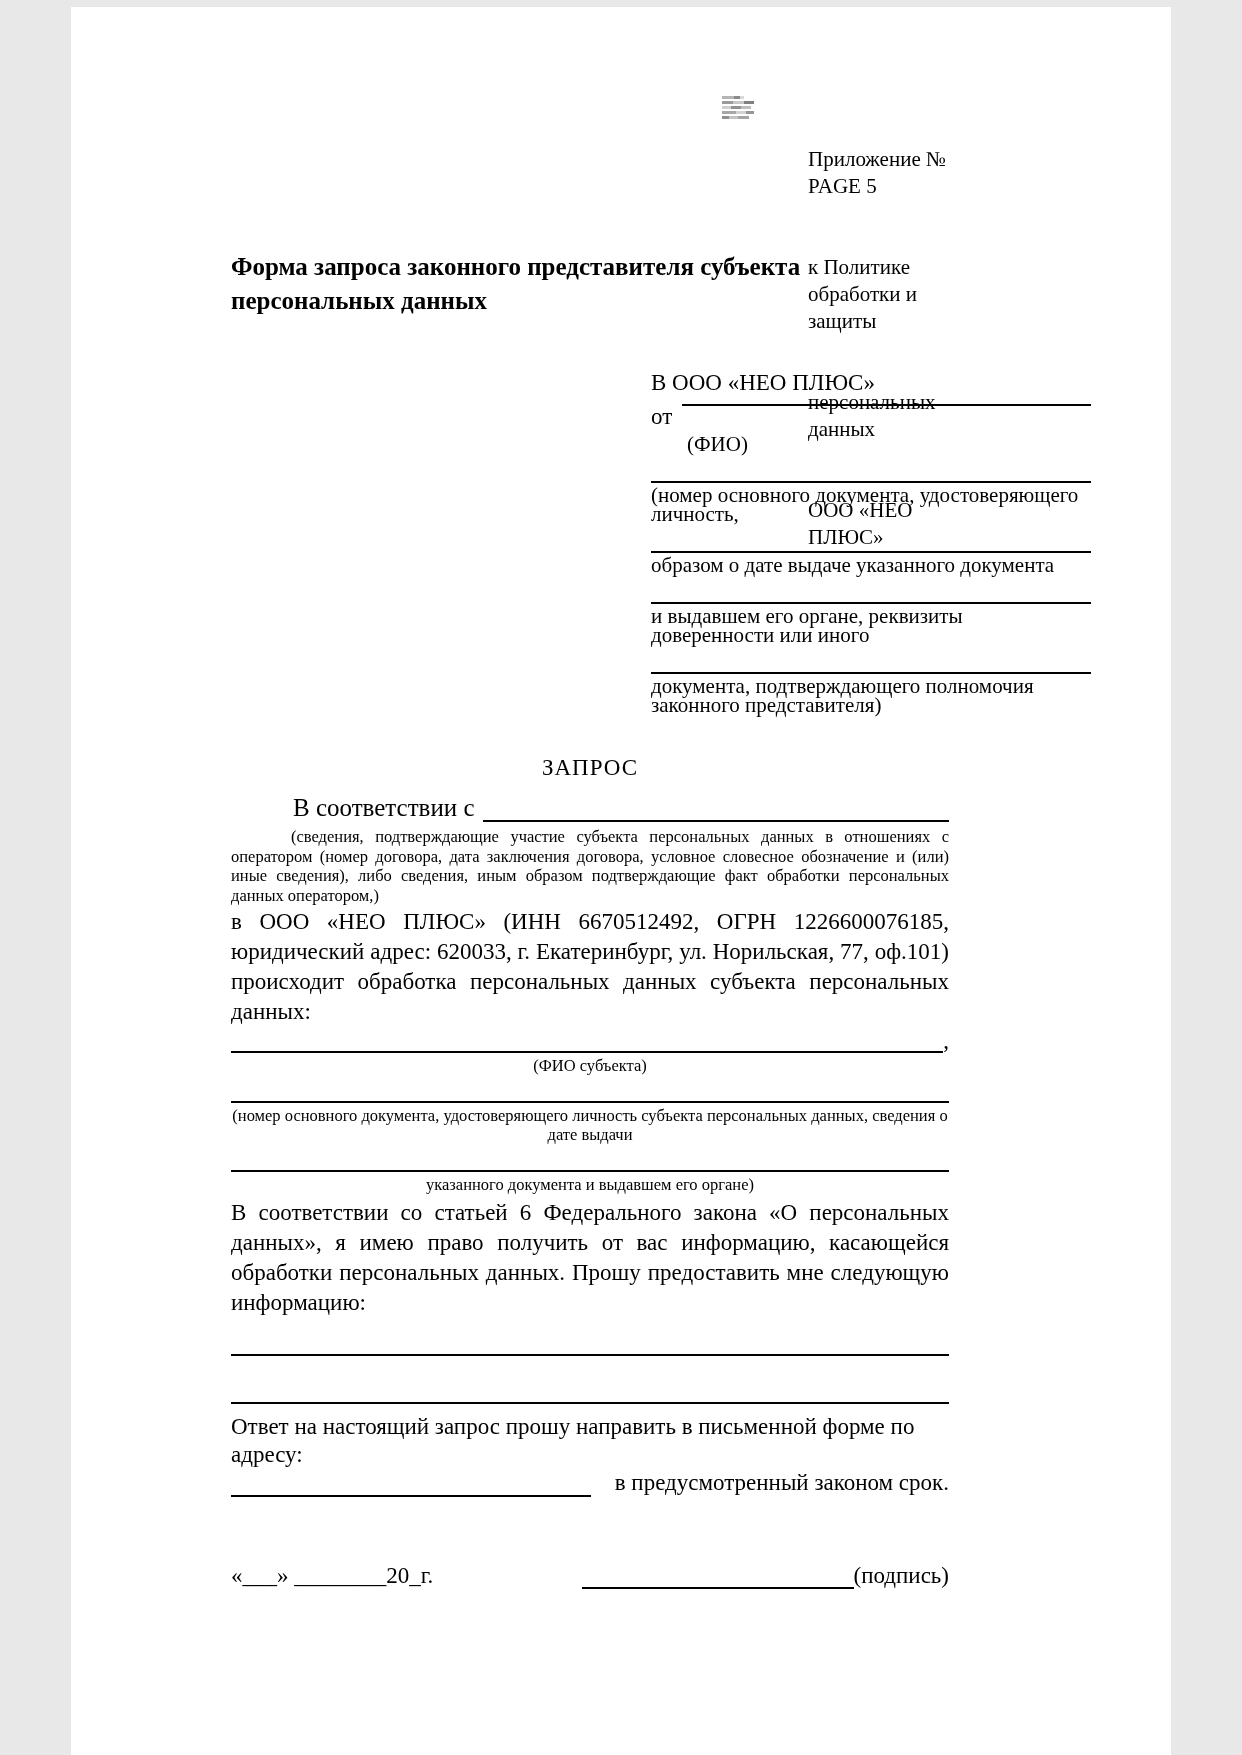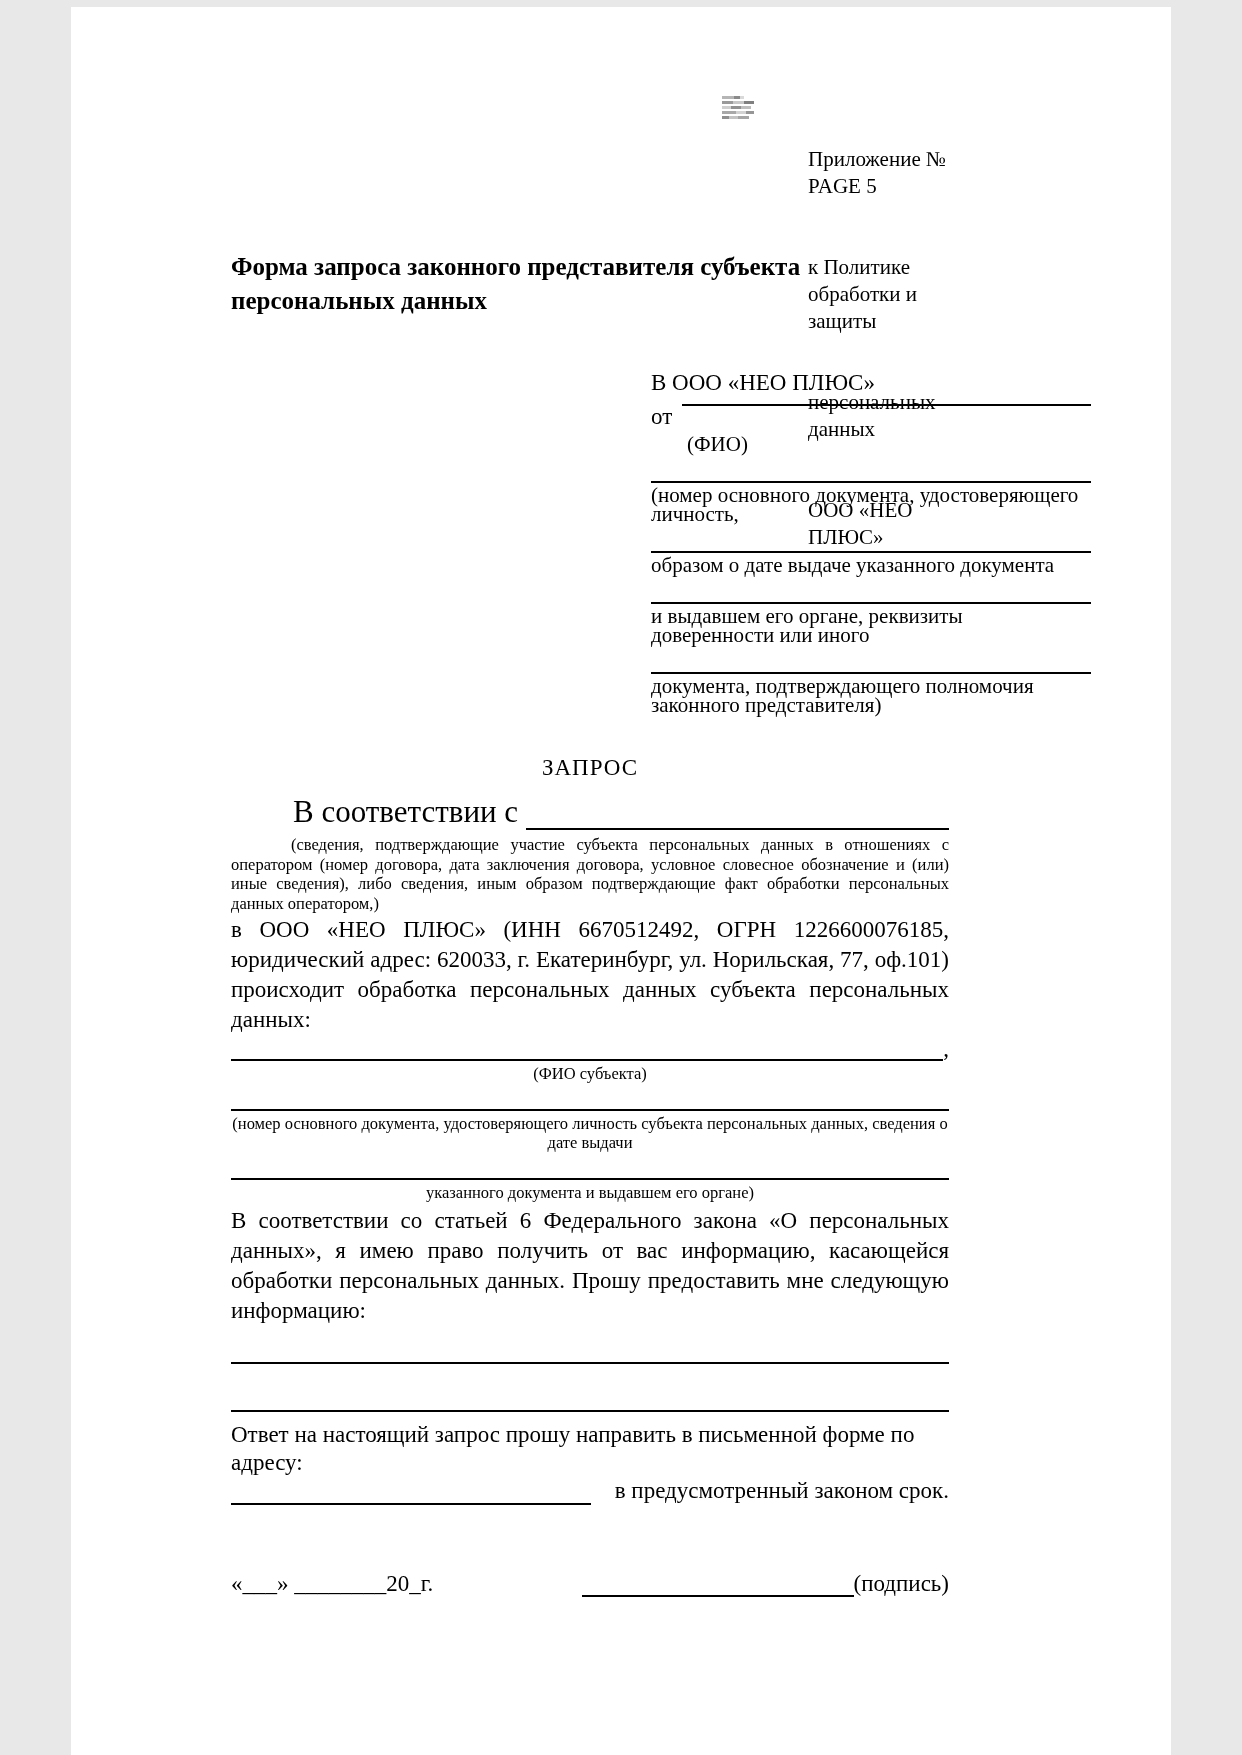--- a/index.html
+++ b/index.html
@@ -24,21 +24,21 @@
   
   .addr{margin-left:420px;width:440px;margin-top:52px;font-size:23px;}
   .addr-to{height:34px;}
   .from-row{display:flex;align-items:flex-start;height:28px;}
   .from-row .blank{flex:1;border-bottom:2px solid #000;margin-left:10px;}
   .addr-caption{text-align:left;font-size:21px;line-height:19px;padding-top:3px;}
   .cap-indent{padding-left:36px;}
   .addr-field .line{height:27px;border-bottom:2px solid #000;}
   
   .request-heading{margin-top:40px;text-align:center;font-size:23px;letter-spacing:1px;}
-  .accordance{display:flex;align-items:flex-end;margin-top:13px;font-size:31px;}
+  .accordance{display:flex;align-items:flex-end;margin-top:13px;font-size:25px;}
   .accordance .lead{padding-left:62px;white-space:nowrap;}
   .accordance .blank{flex:1;border-bottom:2px solid #000;margin-left:8px;}
   .footnote{font-size:16.5px;line-height:19.5px;text-align:justify;text-indent:60px;margin-top:5px;}
   .para{font-size:23px;line-height:30px;text-align:justify;}
   .op-para{margin-top:2px;}
   
   .subject-line{display:flex;align-items:flex-end;margin-top:0;}
   .subject-line .blank{flex:1;border-bottom:2px solid #000;height:24px;}
   .subject-line .tail{font-size:23px;line-height:24px;}
   .full-line{border-bottom:2px solid #000;height:26px;}

